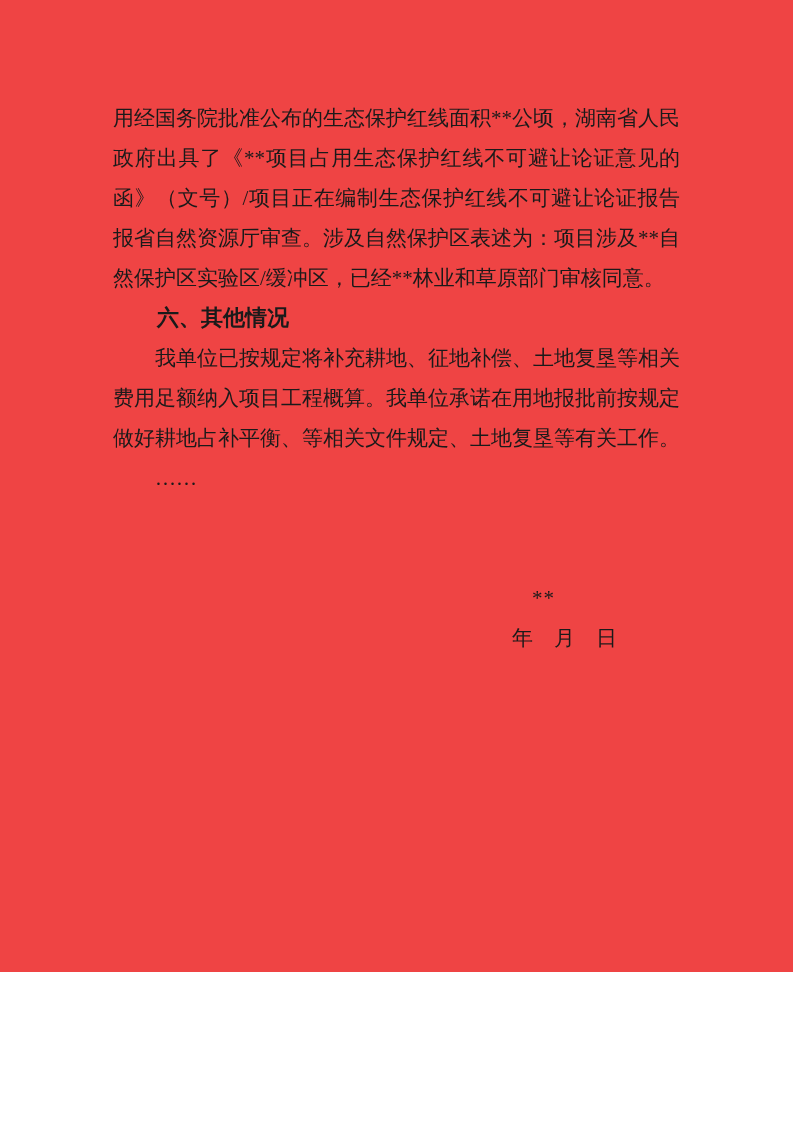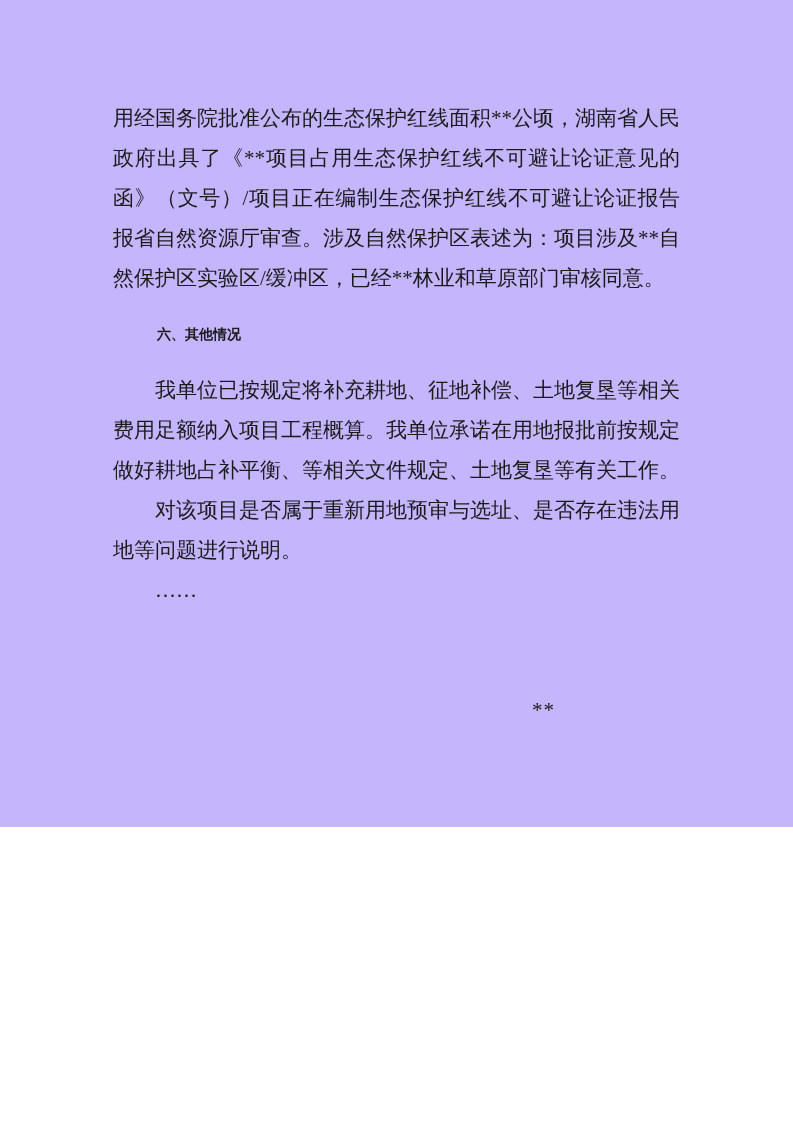--- a/index.html
+++ b/index.html
@@ -3,22 +3,22 @@
 <meta charset="utf-8">
 <style>
   html, body {
     margin: 0;
     padding: 0;
     background: #ffffff;
   }
   .page {
     position: relative;
     width: 793px;
-    height: 827px;
-    background: #c4b5fd;
+    height: 972px;
+    background: #ef4444;
     overflow: hidden;
     color: #1a1a1a;
     font-family: "Liberation Serif", "DejaVu Serif", serif;
   }
   .content {
     position: absolute;
     left: 113px;
     top: 98px;
     width: 567px;
     font-size: 21px;
@@ -29,24 +29,24 @@
   .para {
     margin: 0;
     padding: 0;
     text-indent: 2em;
     word-break: break-all;
   }
   .para.no-indent {
     text-indent: 0;
   }
   .heading {
-    margin: 16px;
+    margin: 0;
     padding: 0;
     text-indent: 2em;
-    font-size: 14px;
+    font-size: 22px;
     line-height: 40px;
     font-weight: bold;
     font-family: "Liberation Sans", "DejaVu Sans", sans-serif;
     text-align: left;
   }
   .signature-block {
     margin-top: 80px;
     text-align: right;
   }
   .sig-name {
@@ -71,22 +71,22 @@
   }
 </style>
 </head>
 <body>
 
 <div class="page">
   <div class="content">
     <p class="para no-indent">用经国务院批准公布的生态保护红线面积**公顷，湖南省人民政府出具了《**项目占用生态保护红线不可避让论证意见的函》（文号）/项目正在编制生态保护红线不可避让论证报告报省自然资源厅审查。涉及自然保护区表述为：项目涉及**自然保护区实验区/缓冲区，已经**林业和草原部门审核同意。</p>
     <p class="heading">六、其他情况</p>
     <p class="para">我单位已按规定将补充耕地、征地补偿、土地复垦等相关费用足额纳入项目工程概算。我单位承诺在用地报批前按规定做好耕地占补平衡、等相关文件规定、土地复垦等有关工作。</p>
-    <p class="para">对该项目是否属于重新用地预审与选址、是否存在违法用地等问题进行说明。</p>
     <p class="para">……</p>
 
     <div class="signature-block">
       <div class="sig-name">**</div>
+      <div class="sig-date">年　月　日</div>
     </div>
   </div>
 
   <div class="page-footer">11</div>
 </div>
 
 </body></html>

